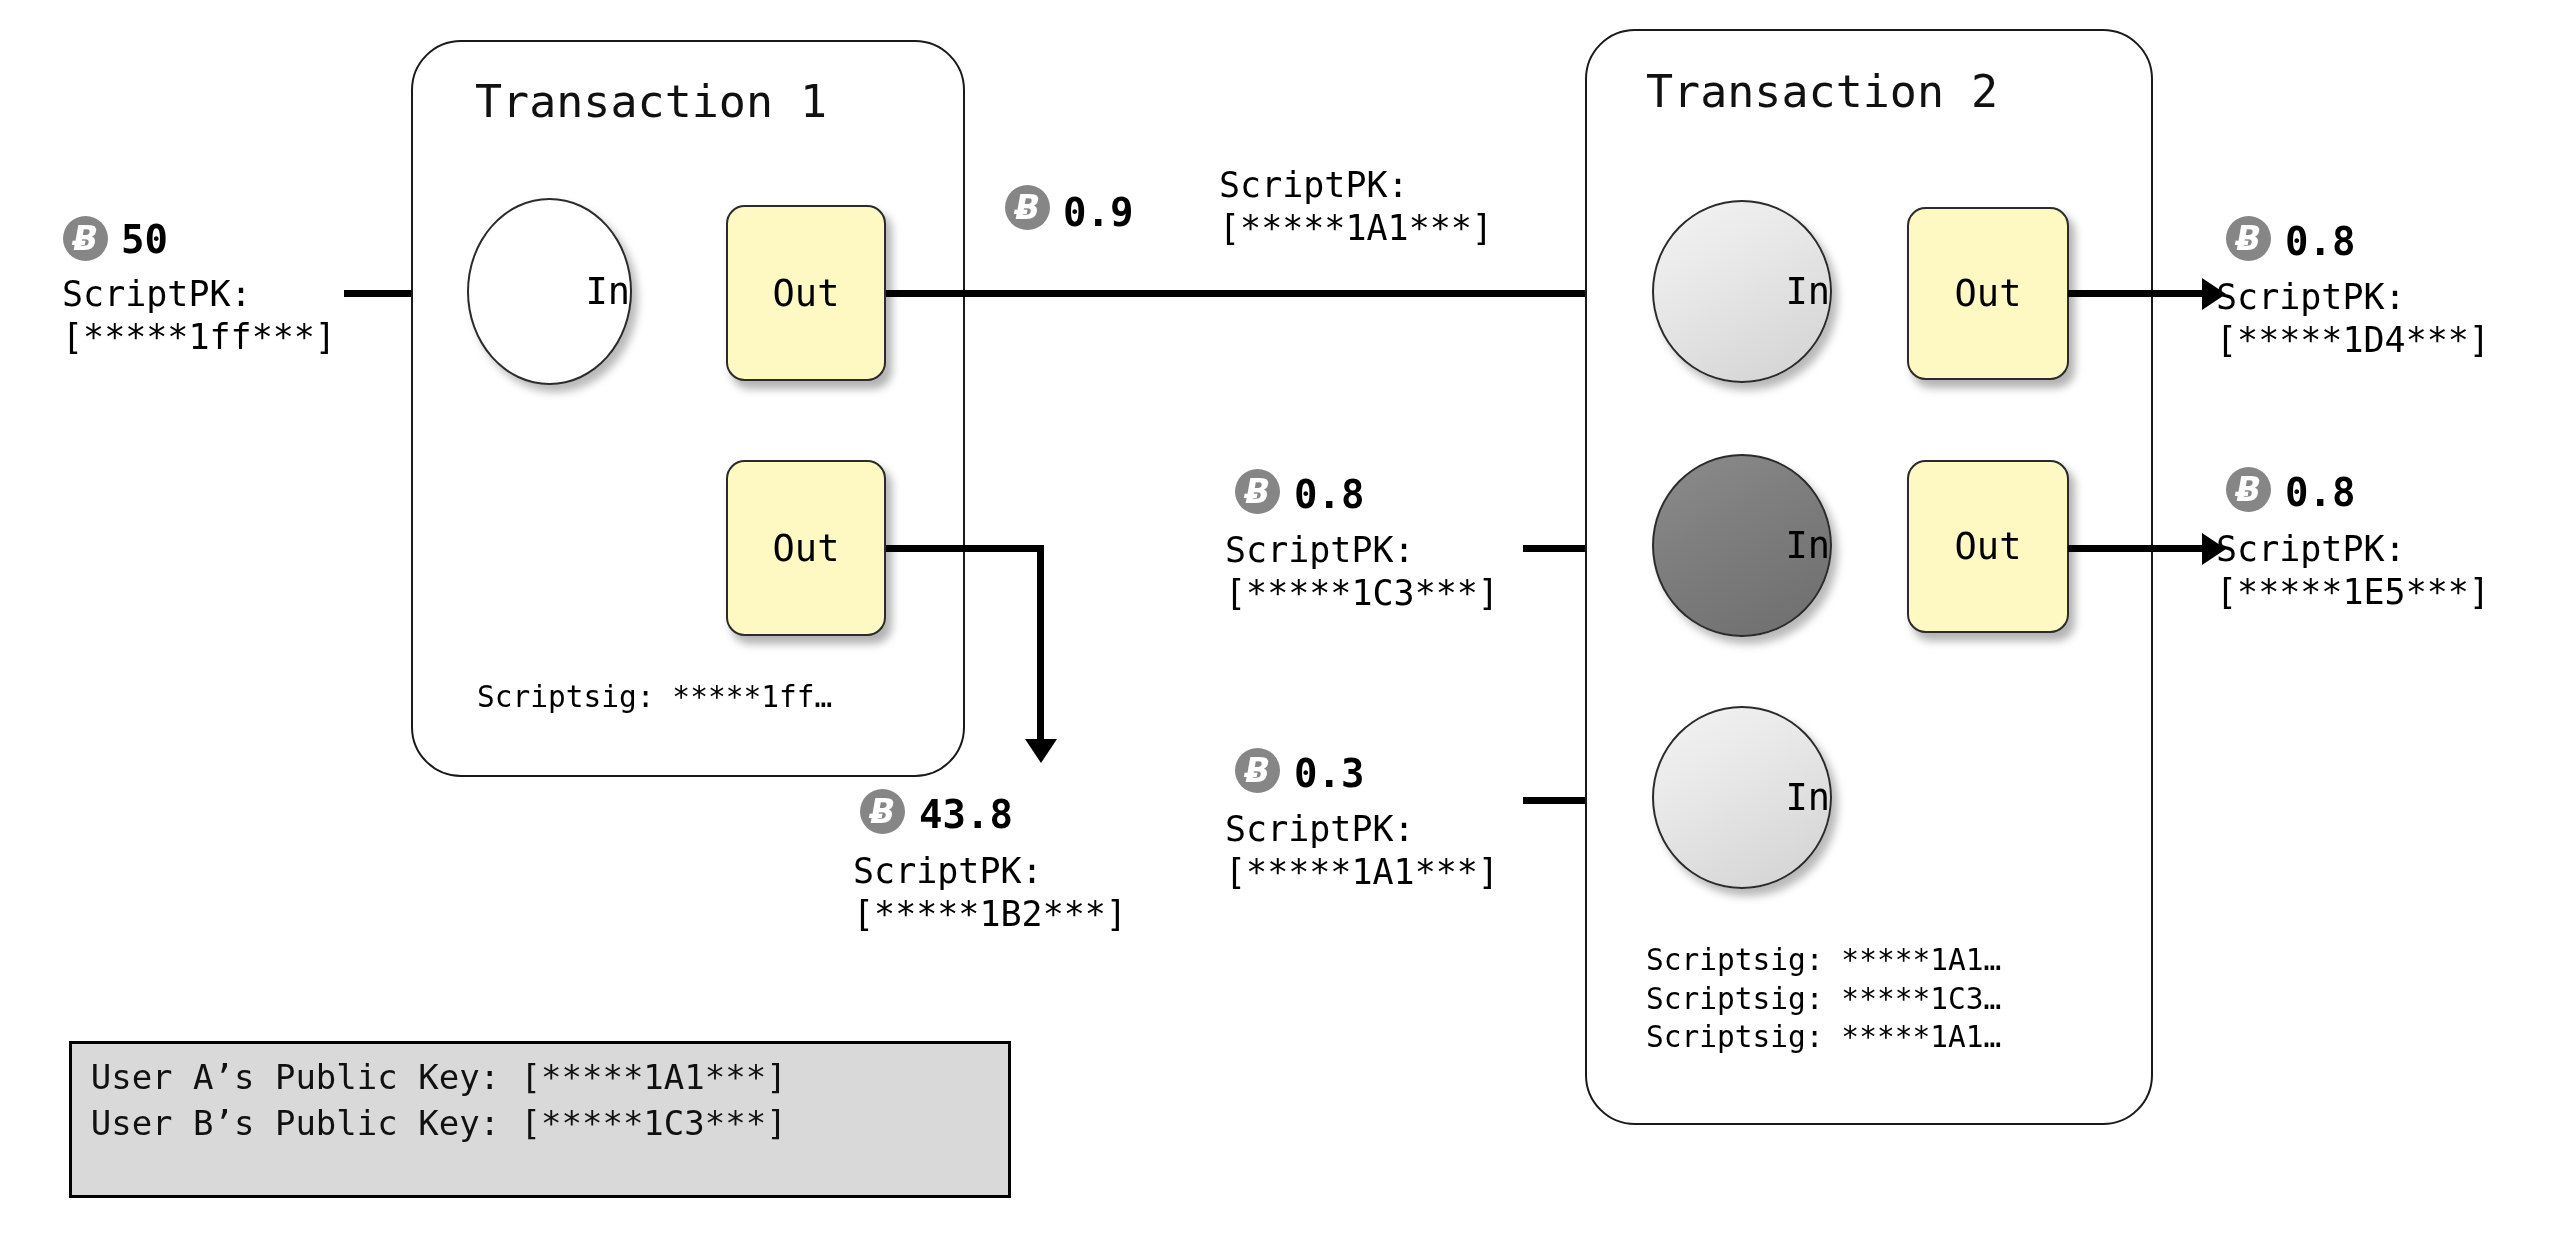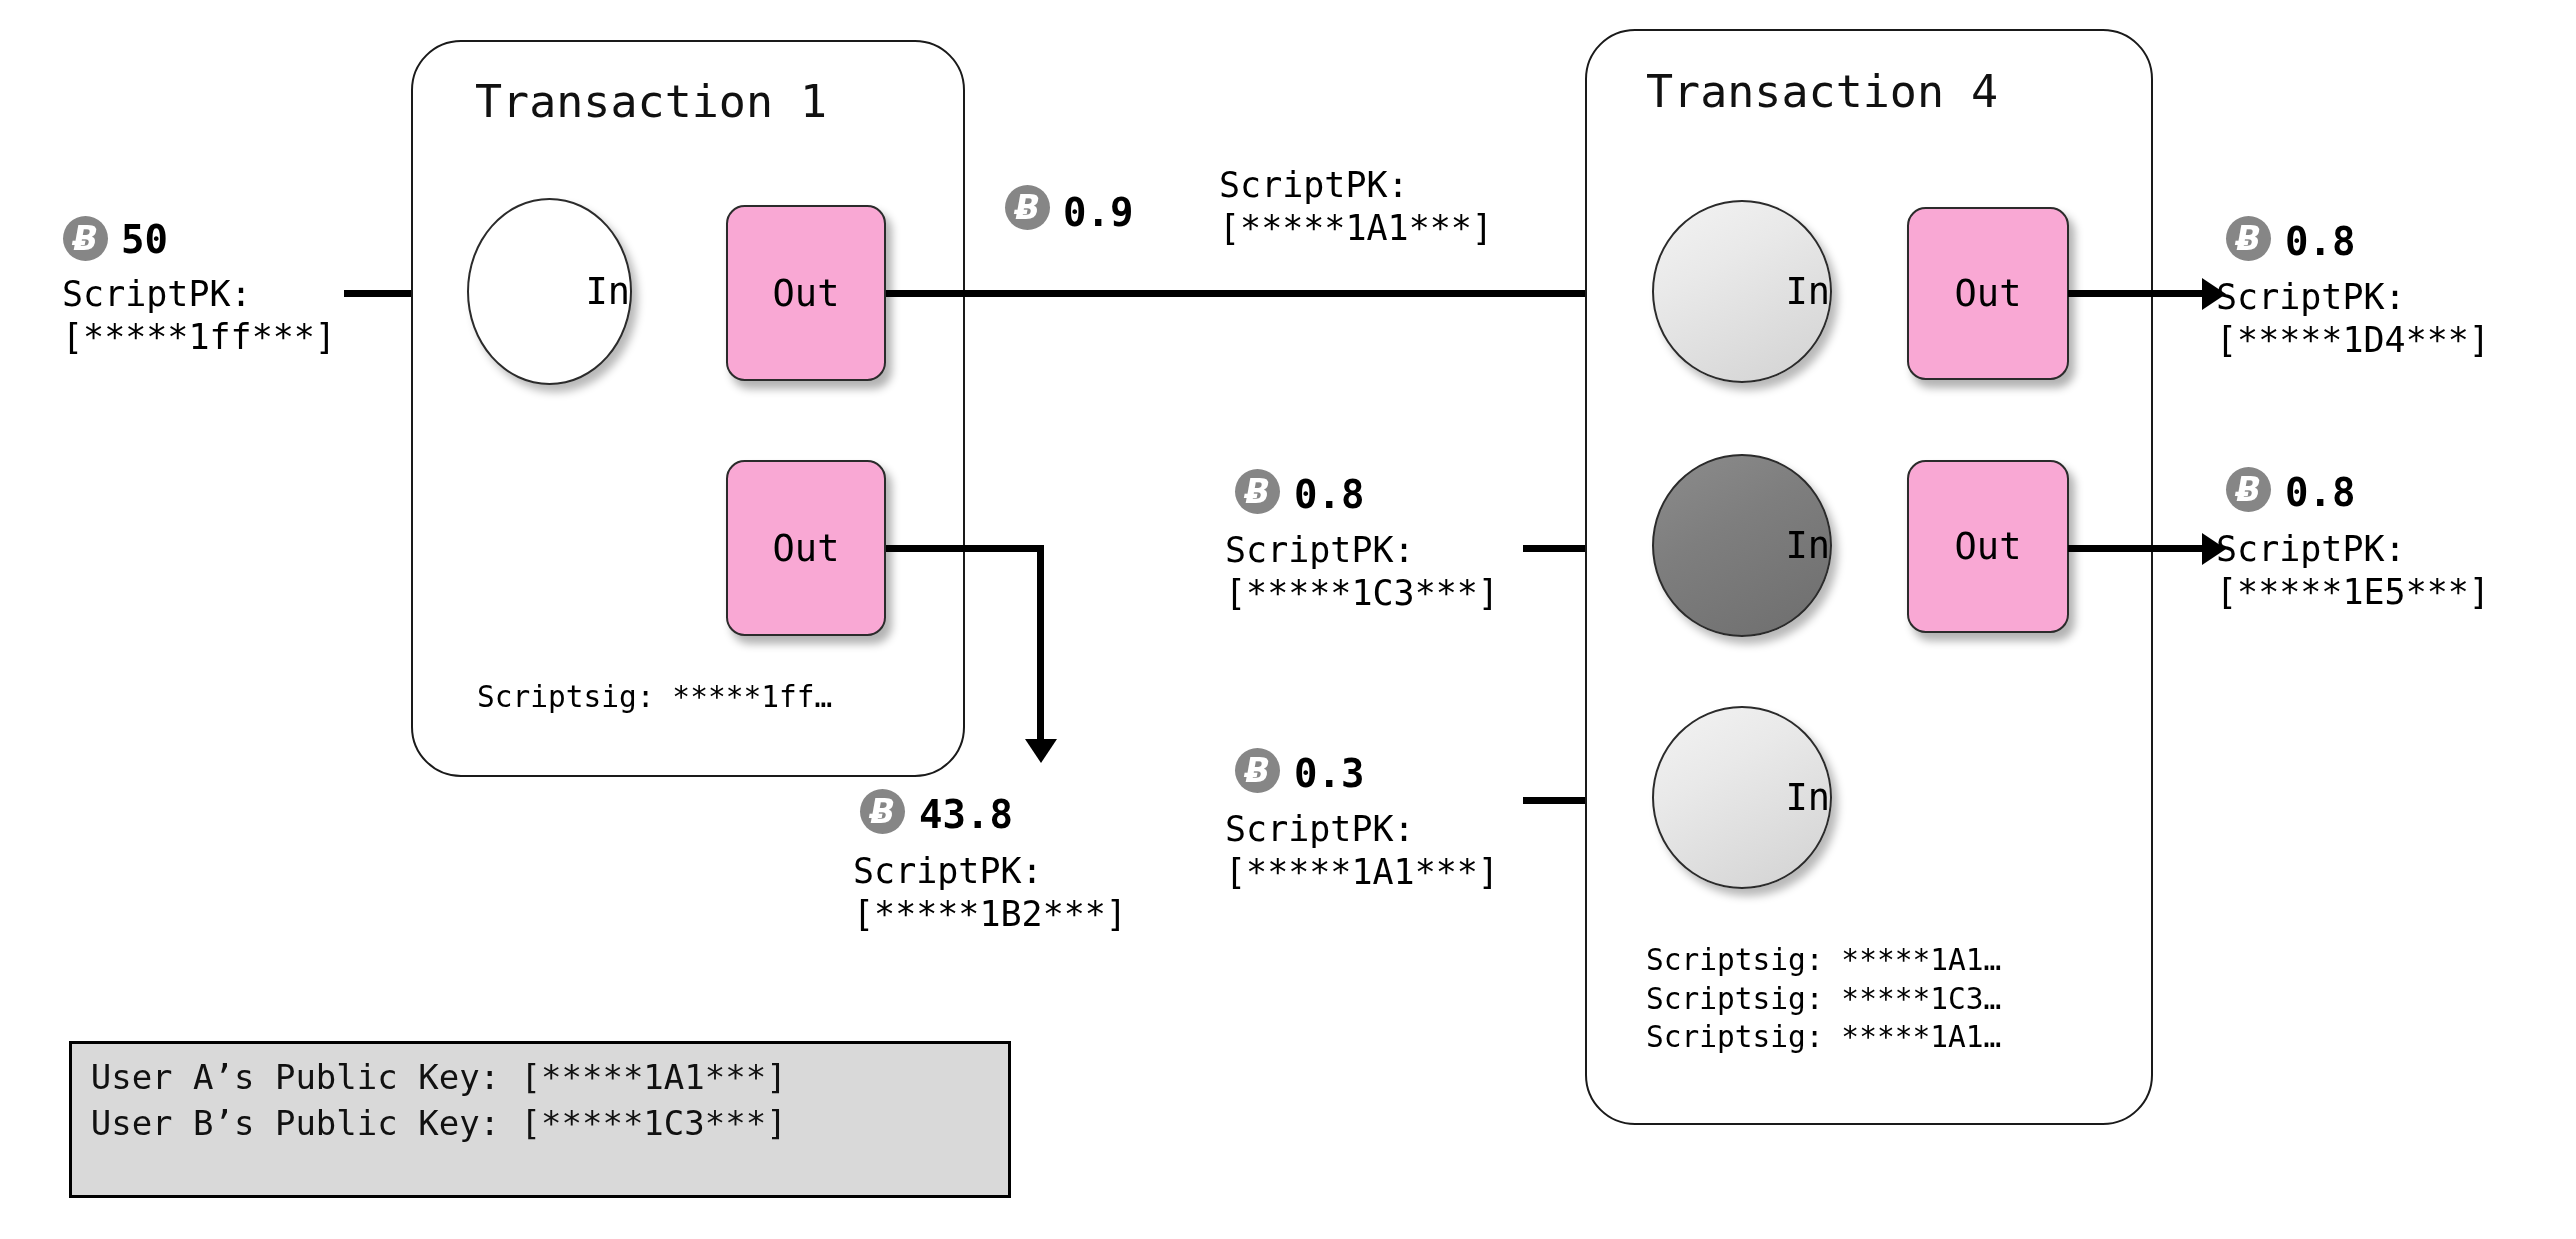--- a/index.html
+++ b/index.html
@@ -38,21 +38,21 @@
   }
   .in-white{background:#ffffff;}
   .in-light{background:linear-gradient(150deg,#f3f3f3 0%,#e9e9e9 35%,#d2d2d2 100%);}
   .in-dark{background:linear-gradient(150deg,#8c8c8c 0%,#7e7e7e 40%,#6e6e6e 100%);}
 
   
   .out-node{
     position:absolute;
     border:2.2px solid #2b2b2b;
     border-radius:18.7px;
-    background:#f9a8d4;
+    background:#fef9c3;
     display:flex;align-items:center;justify-content:center;
     font-size:37px;
     box-sizing:border-box;
     box-shadow:5.8px 7.2px 8.6px rgba(0,0,0,0.30);
   }
 
   
   .hline{position:absolute;height:6.5px;background:#000;}
   .vline{position:absolute;width:6.5px;background:#000;}
   .arrow-right{
@@ -175,21 +175,21 @@
 
   <div class="btc" style="left:1235px;top:748px;">Ƀ</div>
   <div class="amt" style="left:1294px;top:751px;">0.3</div>
   <div class="lbl" style="left:1225px;top:808px;">ScriptPK:</div>
   <div class="lbl" style="left:1225px;top:851px;">[*****1A1***]</div>
 
   <div class="hline" style="left:1523px;top:797px;width:96px;"></div>
   <div class="arrow-right" style="left:1619px;top:784px;"></div>
 
   <div class="tx-box" style="left:1585px;top:29px;width:568px;height:1096px;"></div>
-  <div class="tx-title" style="left:1646px;top:65px;">Transaction 4</div>
+  <div class="tx-title" style="left:1646px;top:65px;">Transaction 2</div>
 
   <div class="in-node in-light" style="left:1652px;top:200px;width:180px;height:183px;">
     <span>In</span>
   </div>
   <div class="in-node in-dark" style="left:1652px;top:454px;width:180px;height:183px;">
     <span>In</span>
   </div>
   <div class="in-node in-light" style="left:1652px;top:706px;width:180px;height:183px;">
     <span>In</span>
   </div>

